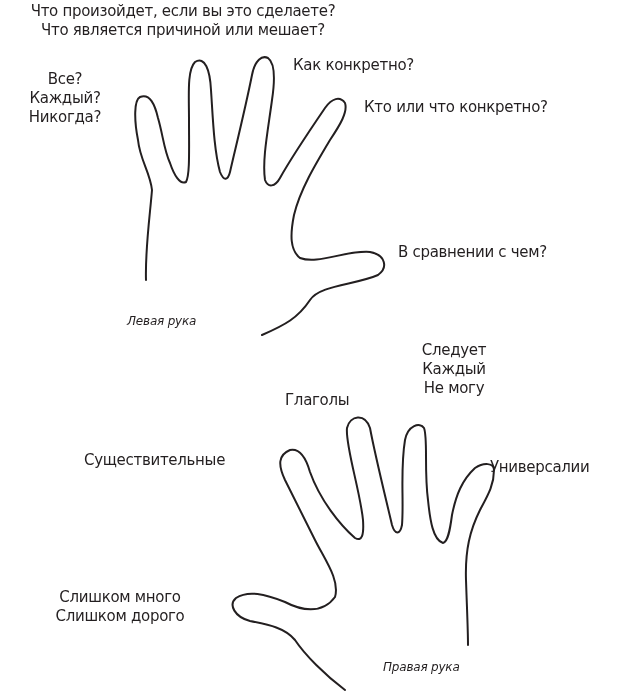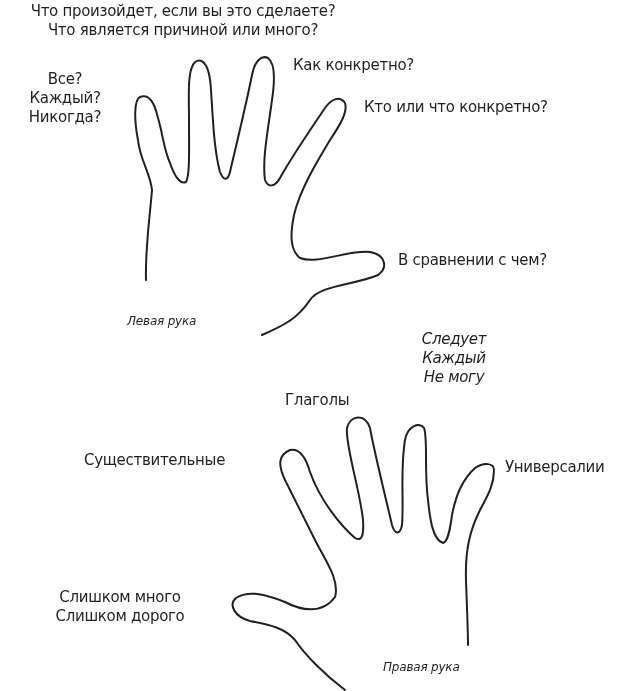--- a/index.html
+++ b/index.html
@@ -73,43 +73,43 @@
     C 456 495, 462 480, 475 468
     C 484 462, 494 463, 494 470
     C 494 485, 488 495, 480 510
     C 470 530, 465 550, 466 580
     C 467 610, 468 630, 468 645
   "></path>
 </svg>
 
 <div class="lbl center" style="left:0; top:2px; width:366px;">
   <div>Что произойдет, если вы это сделаете?</div>
-  <div>Что является причиной или много?</div>
+  <div>Что является причиной или мешает?</div>
 </div>
 
 <div class="lbl center" style="left:22px; top:70px; width:86px;">
   <div>Все?</div>
   <div>Каждый?</div>
   <div>Никогда?</div>
 </div>
 
 <div class="lbl" style="left:293px; top:56px;">Как конкретно?</div>
 <div class="lbl" style="left:364px; top:98px;">Кто или что конкретно?</div>
-<div class="lbl" style="left:398px; top:243px;margin-top:8px;">В сравнении с чем?</div>
+<div class="lbl" style="left:398px; top:243px;">В сравнении с чем?</div>
 
 <div class="caption" style="left:127px; top:314px;">Левая рука</div>
 
-<div class="lbl center" style="left:400px; top:330px; width:108px;font-style:italic;">
+<div class="lbl center" style="left:400px; top:341px; width:108px;">
   <div>Следует</div>
   <div>Каждый</div>
   <div>Не могу</div>
 </div>
 
 <div class="lbl" style="left:285px; top:391px;text-align:center;">Глаголы</div>
 <div class="lbl" style="left:84px; top:451px;">Существительные</div>
-<div class="lbl" style="left:505px; top:458px;">Универсалии</div>
+<div class="lbl" style="left:490px; top:458px;">Универсалии</div>
 
 <div class="lbl center" style="left:40px; top:588px; width:160px;">
   <div>Слишком много</div>
   <div>Слишком дорого</div>
 </div>
 
 <div class="caption" style="left:383px; top:660px;">Правая рука</div>
 
 </body></html>

